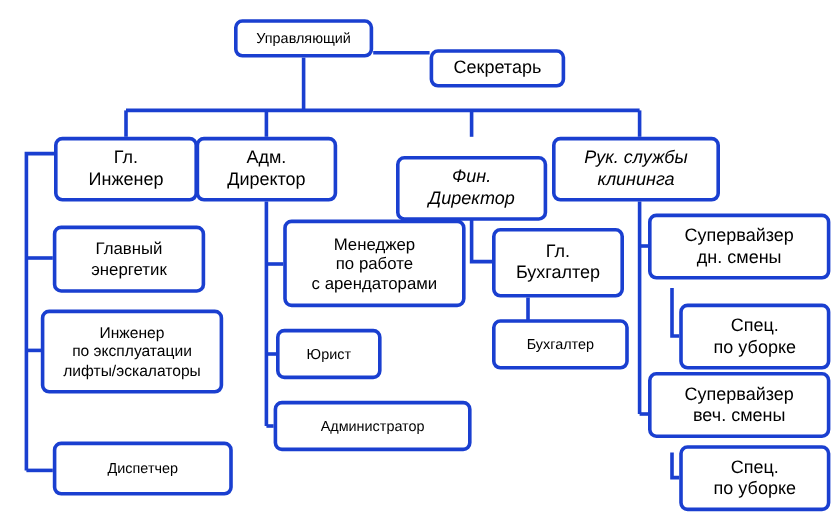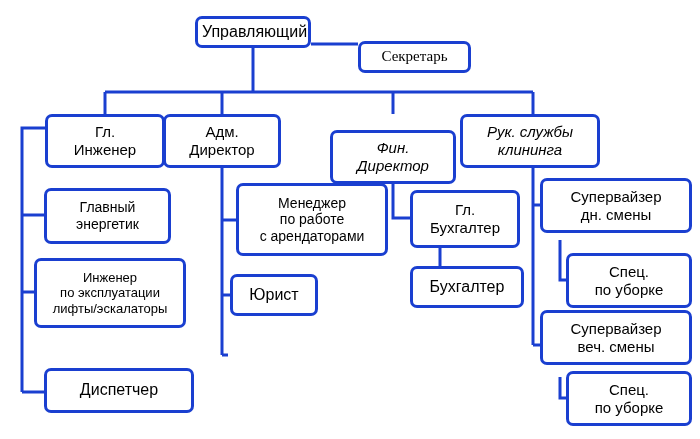--- a/index.html
+++ b/index.html
@@ -35,21 +35,21 @@
     justify-content: center;
     text-align: center;
     line-height: 1.18;
     padding: 2px 4px;
     z-index: 2;
   }
   .node span {
     display: block;
     width: 100%;
   }
-  .s16 { font-size: 16px; }
+  .s16 { font-size: 12px; }
   .s15 { font-size: 15px; }
   .s14 { font-size: 14px; }
   .s13 { font-size: 13px; }
 </style>
 </head>
 <body>
 
 <div id="canvas">
 
   <svg class="connectors" viewBox="0 0 700 439">
@@ -86,21 +86,21 @@
       <path d="M 560 240 L 560 280 L 566 280"></path>
 
       <path d="M 560 377 L 560 398 L 566 398"></path>
     </g>
   </svg>
 
   <div class="node s16" style="left:195px; top:16px; width:116px; height:32px;">
     <span>Управляющий</span>
   </div>
 
-  <div class="node s15" style="left:358px; top:41px; width:113px; height:32px;font-family:Liberation Serif, serif;">
+  <div class="node s15" style="left:358px; top:41px; width:113px; height:32px;">
     <span>Секретарь</span>
   </div>
 
   <div class="node s15" style="left:45px; top:114px; width:120px; height:54px;">
     <span>Гл.<br>Инженер</span>
   </div>
 
   <div class="node s15" style="left:163px; top:114px; width:118px; height:54px;">
     <span>Адм.<br>Директор</span>
   </div>
@@ -126,20 +126,23 @@
   </div>
 
   <div class="node s16" style="left:44px; top:368px; width:150px; height:45px;">
     <span>Диспетчер</span>
   </div>
 
   <div class="node s16" style="left:230px; top:274px; width:88px; height:42px;">
     <span>Юрист</span>
   </div>
 
+  <div class="node s16" style="left:228px; top:334px; width:165px; height:42px;">
+    <span>Администратор</span>
+  </div>
 
   <div class="node s15" style="left:410px; top:190px; width:110px; height:58px;">
     <span>Гл.<br>Бухгалтер</span>
   </div>
 
   <div class="node s16" style="left:410px; top:266px; width:114px; height:42px;">
     <span>Бухгалтер</span>
   </div>
 
   <div class="node s15" style="left:540px; top:178px; width:152px; height:55px;">

